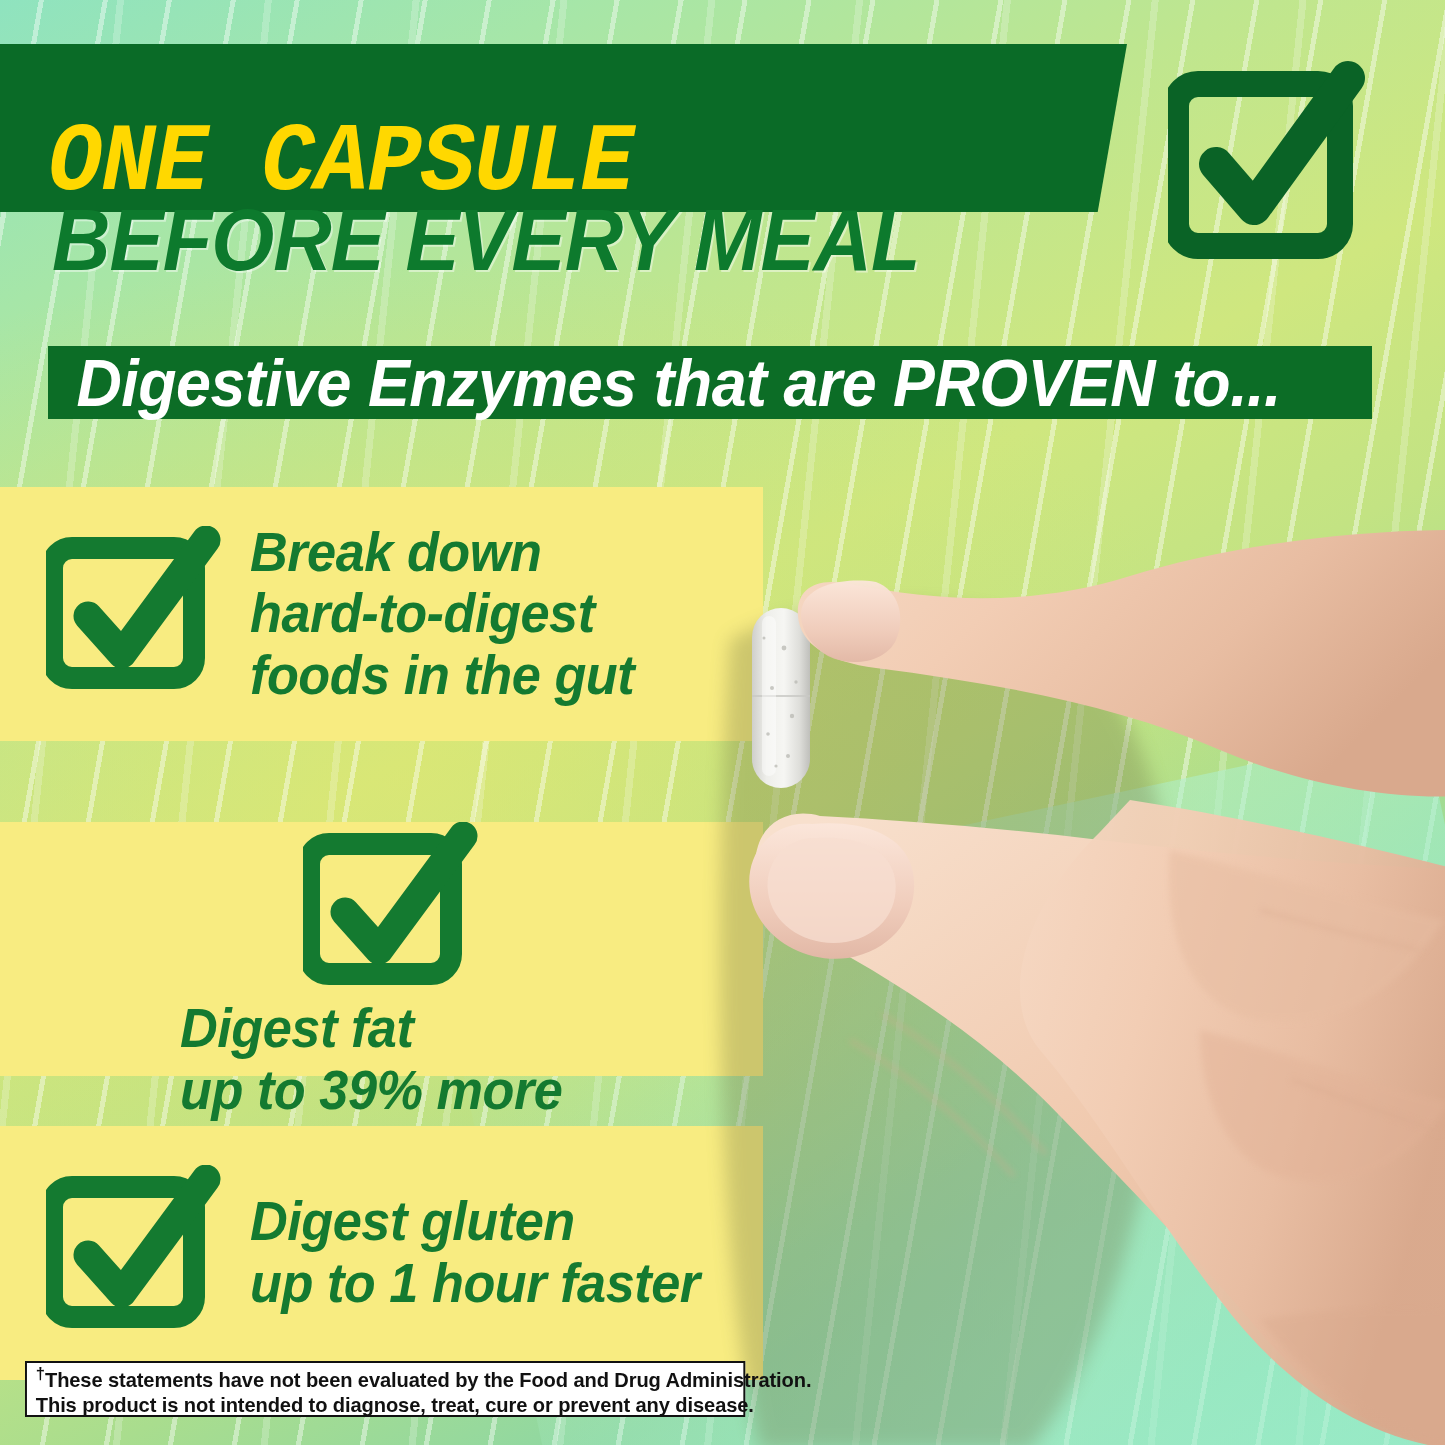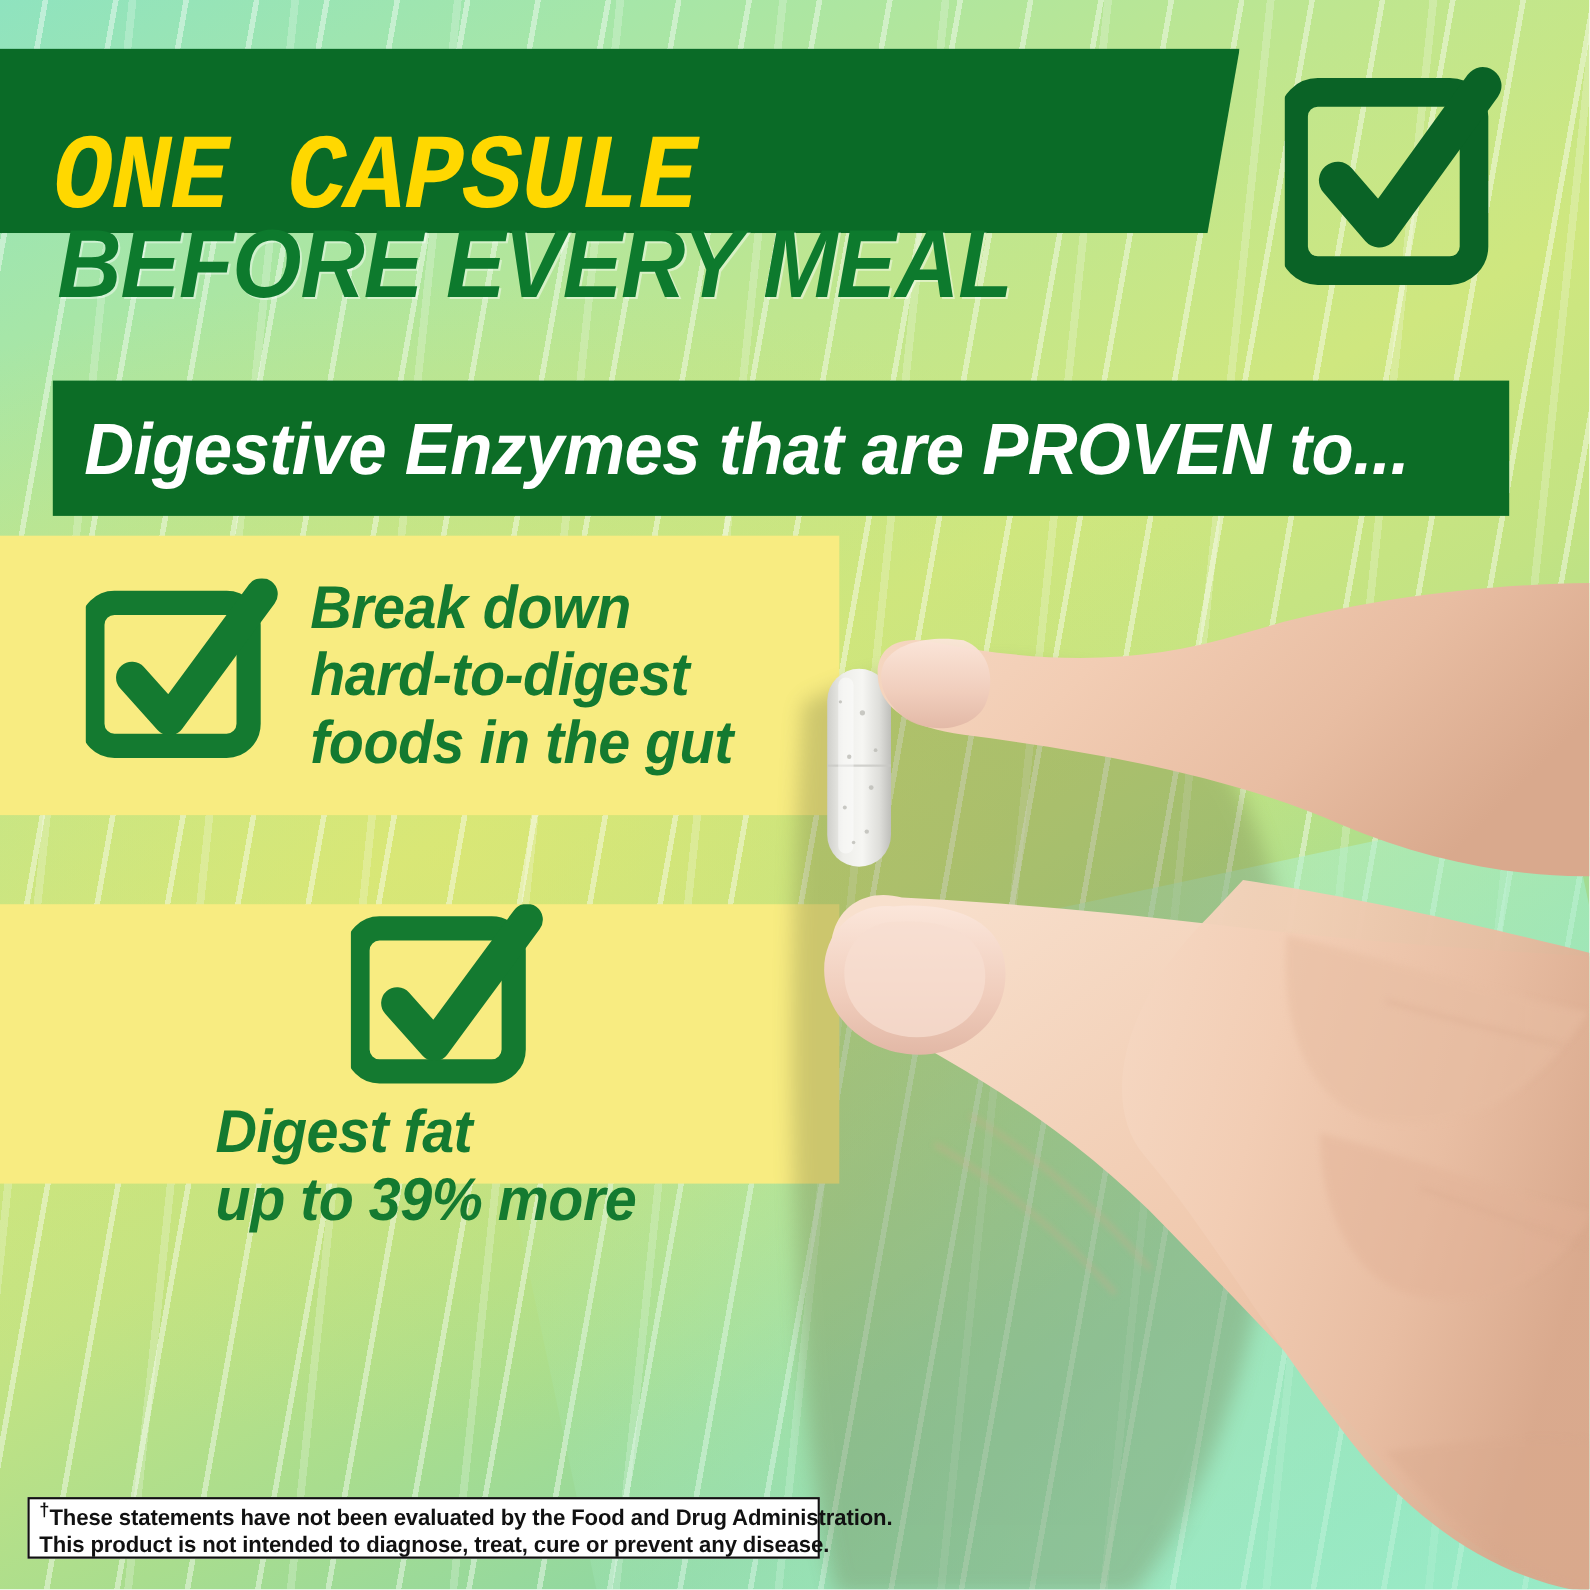--- a/index.html
+++ b/index.html
@@ -112,21 +112,21 @@
     position:absolute;
     left:1168px; top:56px;
     width:200px; height:210px;
   }
   .hdr-check svg { width:100%; height:100%; display:block; }
 
   
   .proven-bar {
     position:absolute;
     left:48px; top:346px;
-    width:1324px; height:123px;
+    width:1324px; height:73px;
     background:#0c6d26;
     display:flex; align-items:center;
   }
   .proven-bar .txt {
     color:#ffffff;
     font-size:66px;
     font-weight:bold;
     font-style:italic;
     letter-spacing:-0.5px;
     transform:scaleX(0.95);
@@ -137,21 +137,20 @@
   }
 
   
   .panel {
     position:absolute;
     left:0;
     width:763px;
     background:#f8ec81;
     display:flex;
     align-items:center;
-    padding-left:32px;
   }
   .panel.p1 { top:487px;  height:254px; }
   .panel.p2 { top:822px;  height:254px;flex-direction:column; }
   .panel.p3 { top:1126px; height:254px; }
 
   .panel .cbox {
     flex:0 0 auto;
     width:182px; height:176px;
     margin-left:46px;
     margin-right:22px;
@@ -242,20 +241,30 @@
     <div class="cbox">
       <svg viewBox="0 0 182 176">
         <path d="M26 22 H128 a20 20 0 0 1 20 20 V132 a20 20 0 0 1 -20 20 H26 a20 20 0 0 1 -20 -20 V42 a20 20 0 0 1 20 -20 Z" fill="none" stroke="#147a30" stroke-width="22"></path>
         <path d="M42 90 L76 128 L160 14" fill="none" stroke="#147a30" stroke-width="29" stroke-linecap="round" stroke-linejoin="round"></path>
       </svg>
     </div>
     <div class="ptext">Digest fat
 up to 39% more</div>
   </div>
 
+  <div class="panel p3">
+    <div class="cbox">
+      <svg viewBox="0 0 182 176">
+        <path d="M26 22 H128 a20 20 0 0 1 20 20 V132 a20 20 0 0 1 -20 20 H26 a20 20 0 0 1 -20 -20 V42 a20 20 0 0 1 20 -20 Z" fill="none" stroke="#147a30" stroke-width="22"></path>
+        <path d="M42 90 L76 128 L160 14" fill="none" stroke="#147a30" stroke-width="29" stroke-linecap="round" stroke-linejoin="round"></path>
+      </svg>
+    </div>
+    <div class="ptext">Digest gluten
+up to 1 hour faster</div>
+  </div>
 
   <div class="hand-wrap">
     <svg viewBox="0 0 760 930">
       <defs>
         <linearGradient id="skin" x1="0" y1="0" x2="1" y2="0.4">
           <stop offset="0%" stop-color="#f6d9c4"></stop>
           <stop offset="35%" stop-color="#f2cdb4"></stop>
           <stop offset="70%" stop-color="#e8bda2"></stop>
           <stop offset="100%" stop-color="#d9a98d"></stop>
         </linearGradient>

